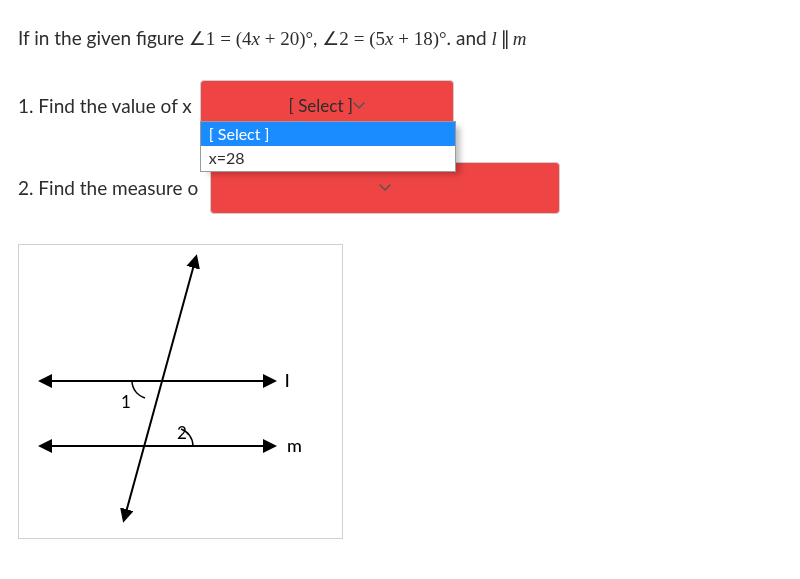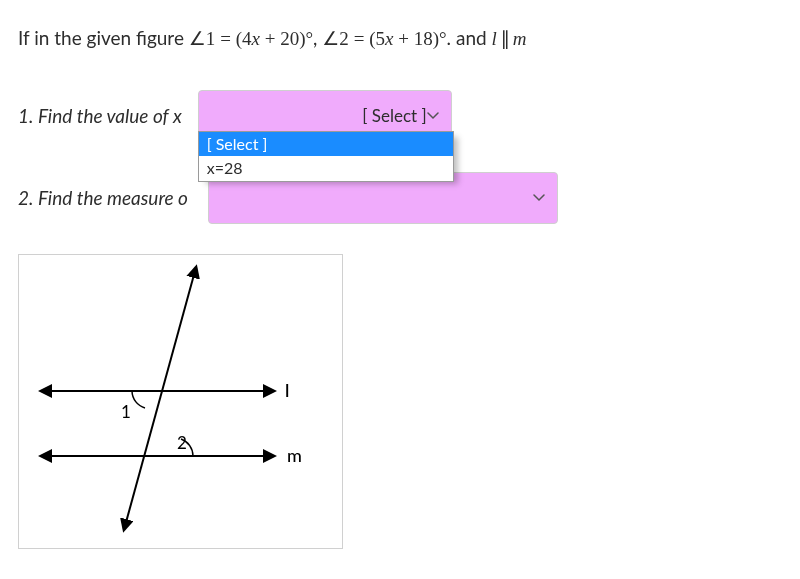--- a/index.html
+++ b/index.html
@@ -5,50 +5,49 @@
     * { box-sizing: border-box; margin: 0; padding: 0; }
     body {
       font-family: -apple-system, BlinkMacSystemFont, "Segoe UI", "Lato", sans-serif;
       font-size: 19px;
       color: #2d2d2d;
       padding: 24px 18px;
       background: #fff;
       width: 800px;
     }
     .prompt-line {
-      margin-bottom: 36px;
+      margin-bottom: 26px;
       line-height: 1.5;
     }
     .math-ital { font-family: "Cambria Math", "STIX", serif; font-style: italic; }
     .math-up { font-family: "Cambria Math", "STIX", serif; }
     .parallel { letter-spacing: -1px; font-family: "Cambria Math", serif; }
     .question-row {
       display: flex;
       align-items: center;
       margin-bottom: 30px;
       position: relative;
     }
     .question-label {
       white-space: nowrap;
-      margin-right: 16px;
-      font-style: italic;
+      margin-right: 8px;
     }
     .select-box {
       position: relative;
       display: inline-flex;
       align-items: center;
-      justify-content: flex-end;
+      justify-content: center;
       border: 1px solid #cfcfcf;
       border-radius: 4px;
       height: 52px;
       padding: 0 12px;
       width: 254px;
       font-size: 17px;
       color: #2d2d2d;
-      background: #f0abfc;
+      background: #ef4444;
       cursor: pointer;
     }
     .select-box.wide { width: 350px; }
     .chevron {
       width: 12px; height: 12px;
       display: inline-flex; align-items: center; justify-content: center;
     }
     .chevron svg { display:block; }
     .dropdown-panel {
       position: absolute;

